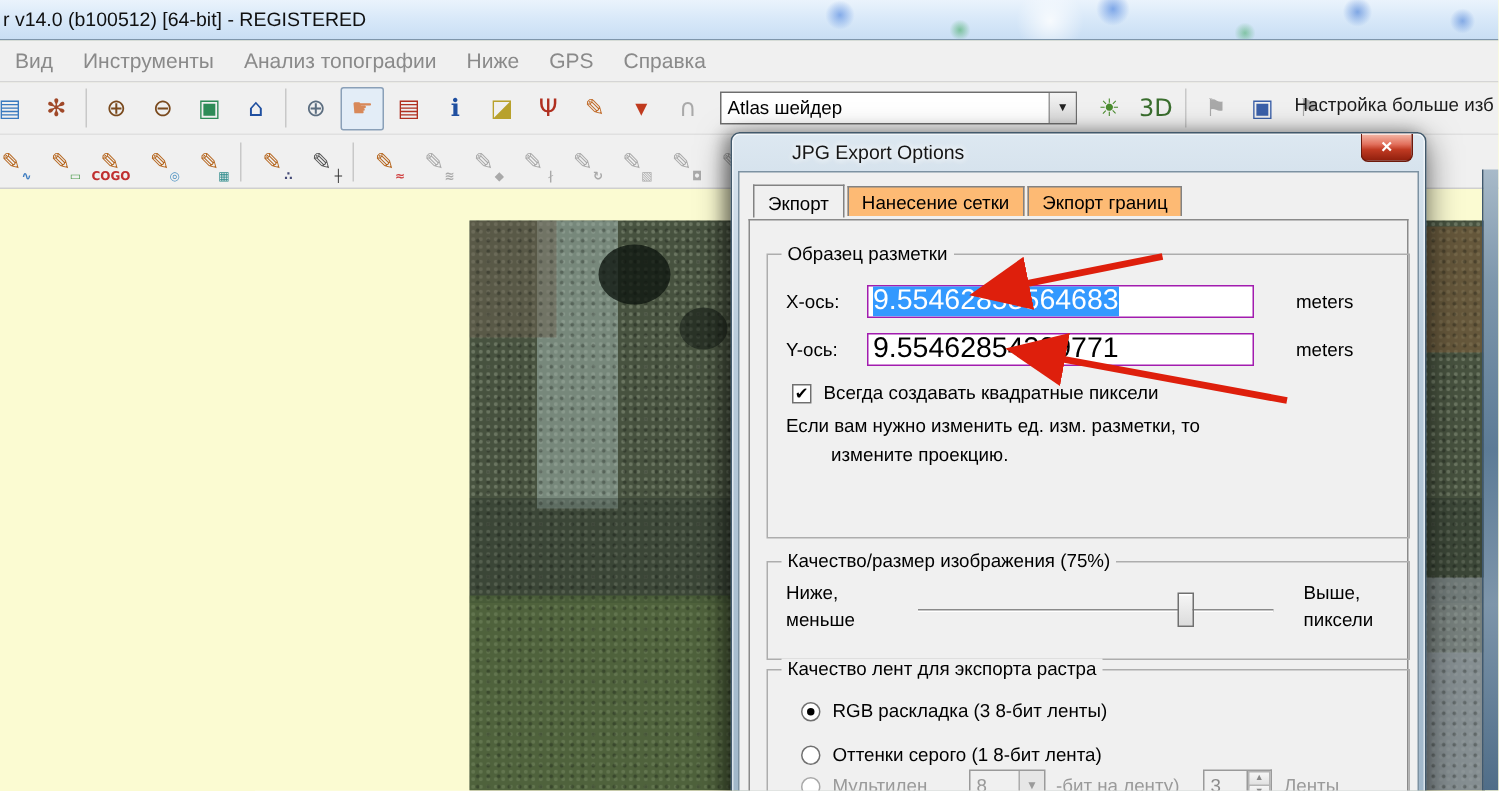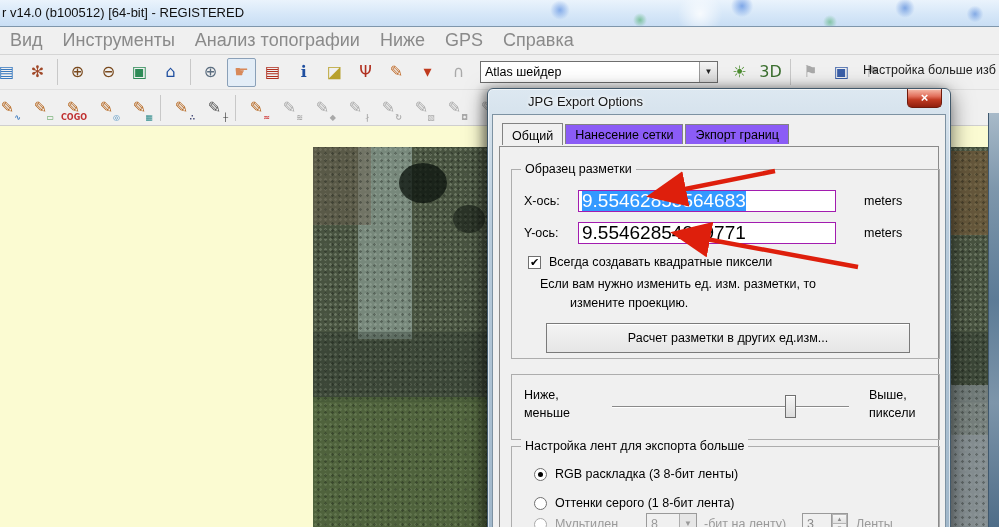--- a/index.html
+++ b/index.html
@@ -15,21 +15,21 @@
       radial-gradient(circle 10px at 830px 22px, rgba(40,160,70,.45), transparent 70%),
       radial-gradient(circle 14px at 905px 8px, rgba(50,110,210,.55), transparent 70%),
       radial-gradient(circle 12px at 975px 14px, rgba(50,110,210,.5), transparent 70%),
       radial-gradient(circle 30px at 700px 14px, rgba(255,255,255,.8), transparent 75%),
       linear-gradient(180deg,#eaf3fc 0%, #d6e7f8 55%, #c9def4 100%);
     border-bottom:1px solid #7f96ab; }
   .titlebar .apptitle{ position:absolute; left:2px; top:5px; font-size:13px; color:#101010; white-space:nowrap; }
 
   
   .menubar{ position:absolute; left:0; top:27px; width:999px; height:28px; background:#f0f0f0; border-bottom:1px solid #d5d5d5; }
-  .mitem{ display:inline-block; padding:0 10px; line-height:27px; font-size:18px; color:#8a8a8a; }
+  .mitem{ display:inline-block; padding:0 10px; line-height:27px; font-size:14px; color:#8a8a8a; }
 
   
   .tbrow{ position:absolute; left:0; width:999px; background:#f0f0f0; display:flex; align-items:center; }
   .tb1{ top:55px; height:35px; border-bottom:1px solid #e0e0e0; }
   .tb2{ top:90px; height:36px; border-bottom:1px solid #cfcfcf; }
   .tbtn{ position:relative; width:29px; height:29px; margin:0 1px; background:#f0f0f0;
     border:1px solid #f0f0f0; border-radius:2px; font-family:"DejaVu Sans", sans-serif; cursor:default; }
   .tb2 .tbtn{ width:31px; height:31px; }
   .tbtn .glyph{ font-size:16px; line-height:26px; display:block; }
   .tbtn .sub{ position:absolute; right:1px; bottom:0px; font-size:8px; font-weight:bold; line-height:8px; }
@@ -76,36 +76,36 @@
     box-shadow:inset 0 0 0 1px rgba(255,255,255,.6), 0 6px 22px rgba(0,0,0,.55), -4px 0 10px rgba(0,0,0,.3); }
   .dlg-title{ position:absolute; left:12px; top:5px; font-size:13px; color:#151515; text-shadow:0 0 5px #fff, 0 0 5px #fff;margin-left:28px; }
   .dlg-close{ position:absolute; right:8px; top:0; width:35px; height:19px; border:1px solid #6e1a0c; border-top:none;
     border-radius:0 0 5px 5px;
     background:linear-gradient(180deg,#f6bcab 0%, #e2705c 40%, #c03a22 60%, #901f0d 100%);
     box-shadow:inset 0 1px 0 rgba(255,255,255,.6); color:#fff; font-size:13px; font-weight:bold; line-height:17px; text-align:center; cursor:default; }
   .dlg-body{ position:absolute; left:4px; right:4px; top:25px; bottom:0; background:#f0f0f0; border:1px solid #7d92a2; border-bottom:none; }
 
   .tabs{ position:absolute; left:9px; top:8px; height:24px; }
   .tab{ display:inline-block; padding:3px 9px 2px; margin-right:2px; font-size:12.5px; color:#000;
-    border:1px solid #828282; border-bottom:none; background:#8b5cf6; vertical-align:bottom; }
+    border:1px solid #828282; border-bottom:none; background:#fdba74; vertical-align:bottom; }
   .tab.active{ padding-top:5px; margin-bottom:-1px; position:relative; z-index:2; background:#f0f0f0; }
   .tabpage{ position:absolute; left:6px; right:6px; top:31px; bottom:0; border:1px solid #8a8a8a; border-bottom:none; background:#f0f0f0; }
 
   .group{ position:absolute; border:1px solid #adadad; }
   .group > .glabel{ position:absolute; top:-8px; left:9px; background:#f0f0f0; padding:0 4px; font-size:12.5px; color:#000; white-space:nowrap;text-align:right; }
   .g1{ left:11px; top:22px; width:429px; height:190px; }
   .g2{ left:11px; top:227px; width:429px; height:66px; }
   .g3{ left:11px; top:299px; width:429px; height:150px; }
 
   .flabel{ position:absolute; font-size:12.5px; color:#000; white-space:nowrap; }
   .tinput{ position:absolute; height:22px; background:#fff; border:1px solid #a21caf; font-size:19px; line-height:20px; padding:0 3px; color:#000; overflow:hidden; white-space:nowrap; }
   .tinput .selected{ background:#3399ff; color:#fff; }
 
   .cb{ position:absolute; width:13px; height:13px; background:#fff; border:1px solid #707070; font-family:"DejaVu Sans",sans-serif; font-size:11px; line-height:12px; text-align:center; color:#000; }
-  .note{ position:absolute; font-size:12.5px; color:#000; white-space:nowrap;margin-left:16px; }
+  .note{ position:absolute; font-size:12.5px; color:#000; white-space:nowrap; }
 
   .pushbtn{ position:absolute; background:linear-gradient(180deg,#f4f4f4,#e6e6e6); border:1px solid #7a7a7a;
     box-shadow:inset 0 1px 0 #fff; font-size:12.5px; color:#000; text-align:center; cursor:default;
     font-family:"Liberation Sans",sans-serif; }
 
   .sl-track{ position:absolute; height:2px; background:#8a8a8a; border-bottom:1px solid #fff; }
   .sl-thumb{ position:absolute; width:11px; height:23px; background:linear-gradient(180deg,#f6f6f6,#dcdcdc); border:1px solid #707070; box-shadow:inset 0 1px 0 #fff; }
 
   .radio{ position:absolute; width:13px; height:13px; border-radius:50%; background:#fff; border:1px solid #707070; }
   .radio .dot{ position:absolute; left:3px; top:3px; width:5px; height:5px; border-radius:50%; background:#000; display:none; }
@@ -320,54 +320,54 @@
     </div>
   </div>
 
   <div class="winedge"></div>
 
   <div class="dlg">
     <span class="dlg-title">JPG Export Options</span>
     <div class="dlg-close">×</div>
     <div class="dlg-body">
       <div class="tabs">
-        <span class="tab active">Общий</span><span class="tab">Нанесение сетки</span><span class="tab">Экпорт границ</span>
+        <span class="tab active">Экпорт</span><span class="tab">Нанесение сетки</span><span class="tab">Экпорт границ</span>
       </div>
       <div class="tabpage">
 
         <div class="group g1">
           <span class="glabel">Образец разметки</span>
           <span class="flabel" style="left:12px; top:24px;">X-ось:</span>
           <div class="tinput" style="left:66px; top:20px; width:258px;">
             <span class="selected">9.55462853564683</span>
           </div>
           <span class="flabel" style="left:352px; top:24px;">meters</span>
           <span class="flabel" style="left:12px; top:56px;">Y-ось:</span>
           <div class="tinput" style="left:66px; top:52px; width:258px;">
             <span>9.55462854339771</span>
           </div>
           <span class="flabel" style="left:352px; top:56px;">meters</span>
           <div class="cb" style="left:16px; top:86px;">✔</div>
           <span class="flabel" style="left:37px; top:85px;">Всегда создавать квадратные пиксели</span>
           <span class="note" style="left:12px; top:107px;">Если вам нужно изменить ед. изм. разметки, то</span>
           <span class="note" style="left:12px; top:126px;padding-left:30px;">измените проекцию.</span>
-          <button class="pushbtn" style="left:34px; top:153px; width:364px; height:30px;">Расчет разметки в других ед.изм...</button>
         </div>
 
         <div class="group g2">
+          <span class="glabel">Качество/размер изображения (75%)</span>
           <span class="flabel" style="left:12px; top:13px;">Ниже,</span>
           <span class="flabel" style="left:12px; top:31px;">меньше</span>
           <div class="sl-track" style="left:100px; top:31px; width:237px;"></div>
           <div class="sl-thumb" id="qthumb" style="top: 20px; left: 273px;"></div>
           <span class="flabel" style="left:357px; top:13px;">Выше,</span>
           <span class="flabel" style="left:357px; top:31px;">пиксели</span>
         </div>
 
         <div class="group g3">
-          <span class="glabel">Настройка лент для экспорта больше</span>
+          <span class="glabel">Качество лент для экспорта растра</span>
           <div class="radio sel" style="left:22px; top:21px;">
               <span class="dot"></span>
             </div>
           <span class="rlabel" style="left:43px; top:20px;text-align:center;">RGB раскладка (3 8-бит ленты)</span>
           <div class="radio" style="left:22px; top:50px;"></div>
           <span class="rlabel" style="left:43px; top:49px;">Оттенки серого (1 8-бит лента)</span>
           <div class="radio disabled" style="left:22px; top:71px;"></div>
           <span class="rlabel disabled" style="left:43px; top:70px;">Мультилен</span>
           <div class="mini-combo" style="left:134px; top:66px;">
             <span class="cv">8</span>

